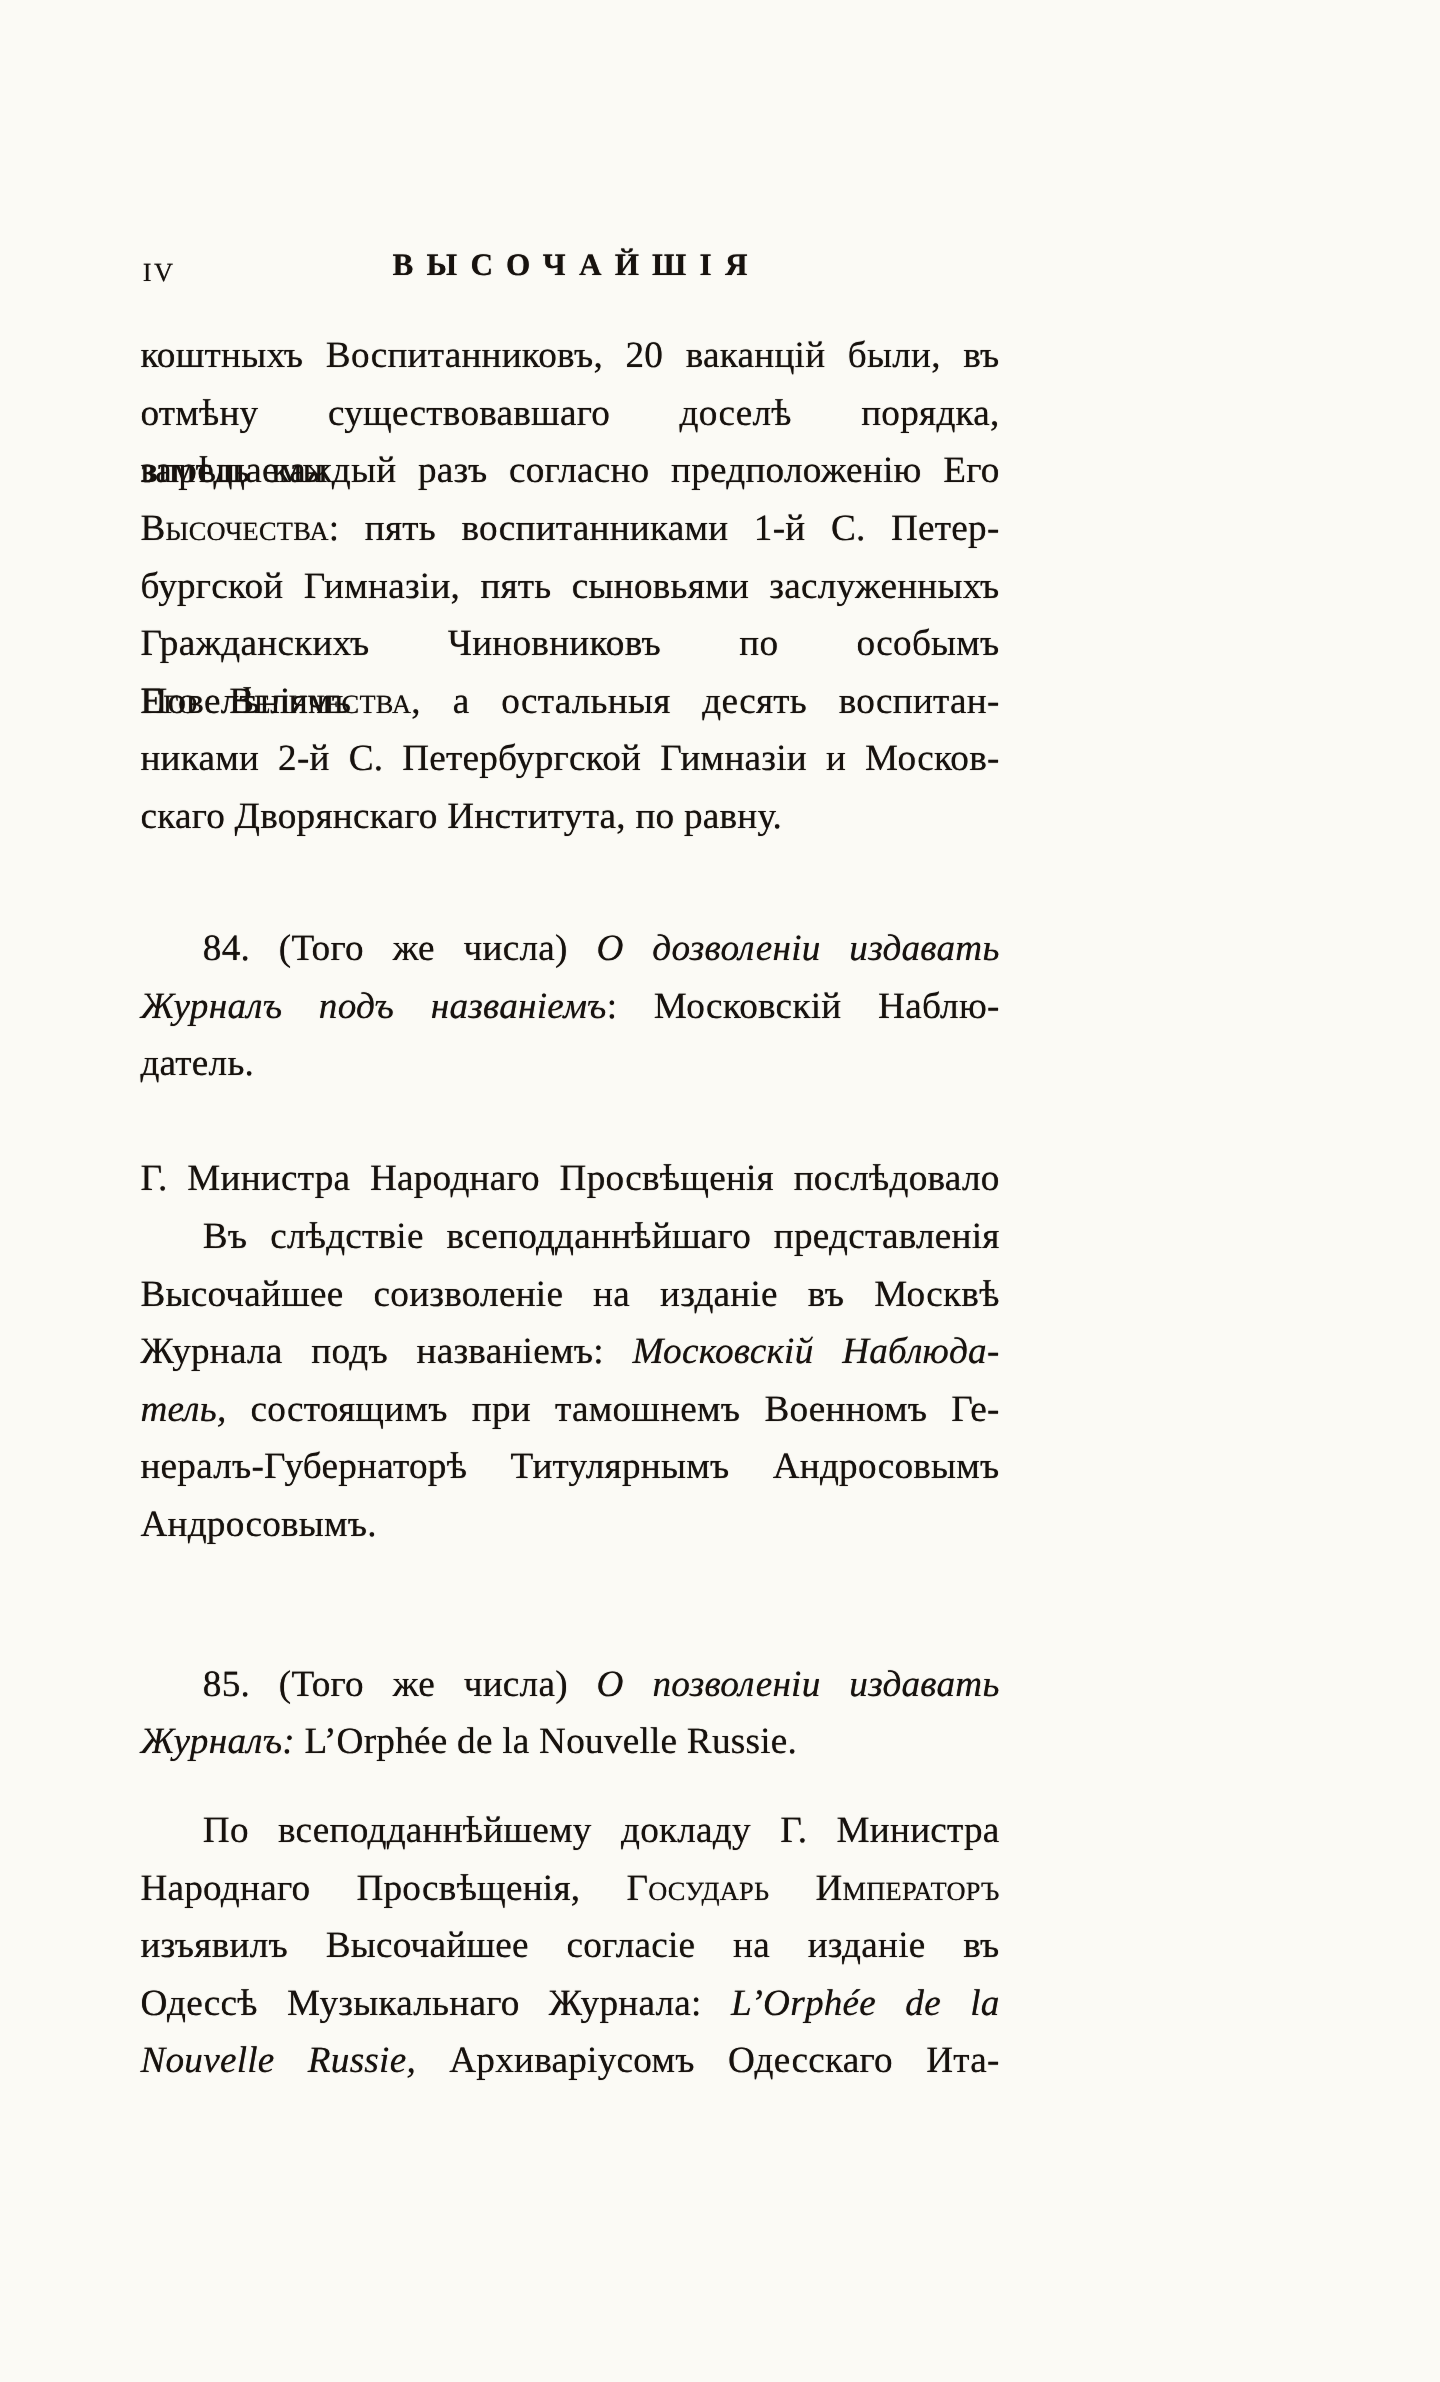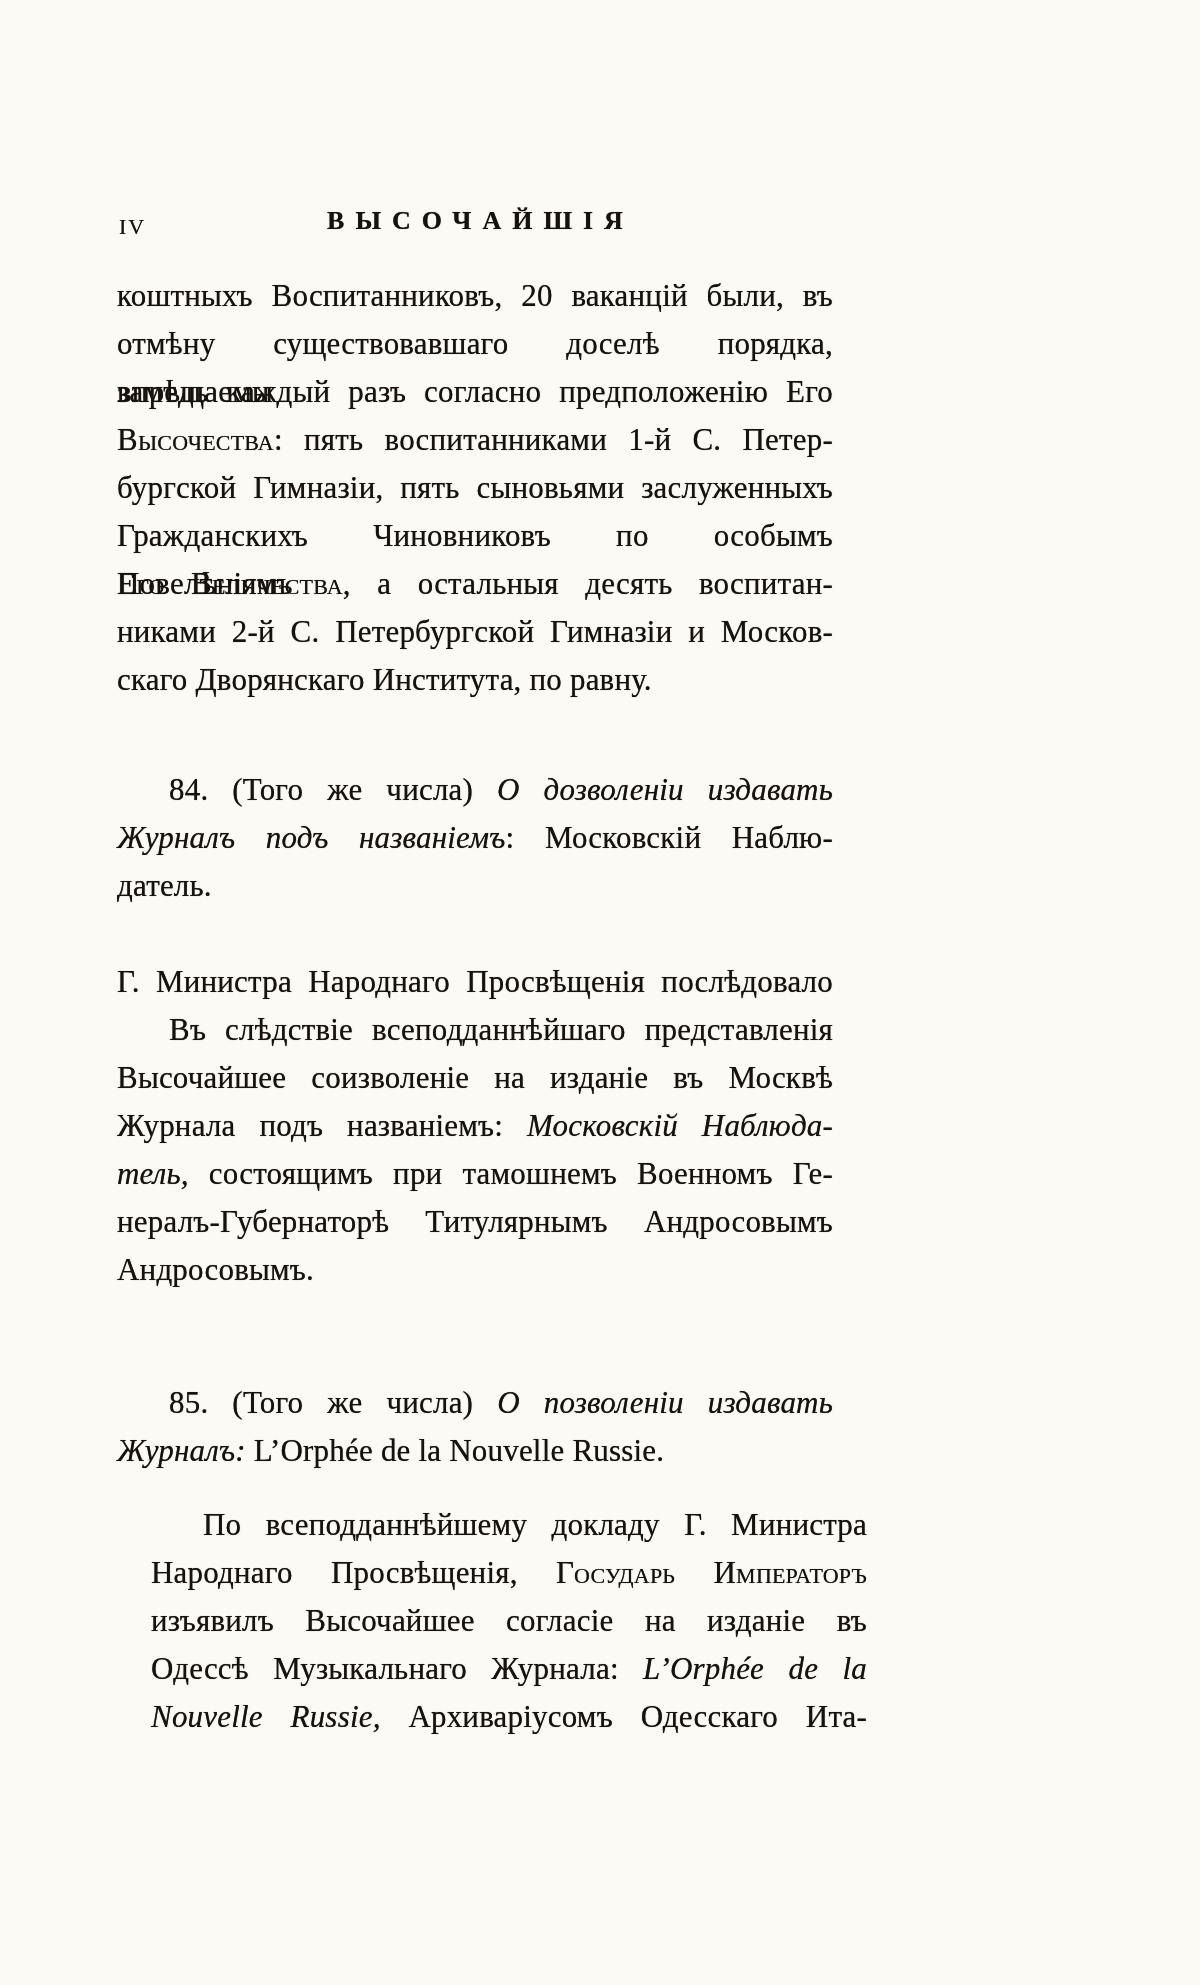--- a/index.html
+++ b/index.html
@@ -77,21 +77,21 @@
         <div class="line just"><span>Высочайшее соизволеніе на изданіе въ Москвѣ</span></div>
         <div class="line just"><span>Журнала подъ названіемъ: </span><span class="it">Московскій Наблюда-</span></div>
         <div class="line just"><span class="it">тель,</span><span> состоящимъ при тамошнемъ Военномъ Ге-</span></div>
         <div class="line just"><span>нералъ-Губернаторѣ Титулярнымъ Андросовымъ</span></div>
         <div class="line"><span>Андросовымъ.</span></div>
       </div>
       <div class="block" style="top: 1359px; margin-top: 20px;">
         <div class="line just ind"><span>85. (Того же числа) </span><span class="it">О позволеніи издавать</span></div>
         <div class="line"><span class="it">Журналъ:</span><span> L’Orphée de la Nouvelle Russie.</span></div>
       </div>
-      <div class="block" style="top: 1501px; margin-left: 34px;">
+      <div class="block" style="top: 1501px;">
         <div class="line just ind"><span>По всеподданнѣйшему докладу Г. Министра</span></div>
         <div class="line just"><span>Народнаго Просвѣщенія, </span><span class="sc">Государь Императоръ</span></div>
         <div class="line just"><span>изъявилъ Высочайшее согласіе на изданіе въ</span></div>
         <div class="line just"><span>Одессѣ Музыкальнаго Журнала: </span><span class="it">L’Orphée de la</span></div>
         <div class="line just"><span class="it">Nouvelle Russie,</span><span> Архиваріусомъ Одесскаго Ита-</span></div>
       </div>
     </div>
   <div class="watermark">Библиотека "Руниверс"</div>
 </div>
 

